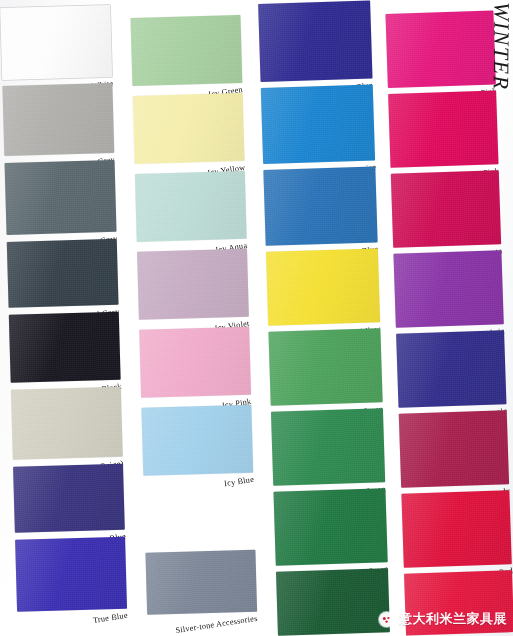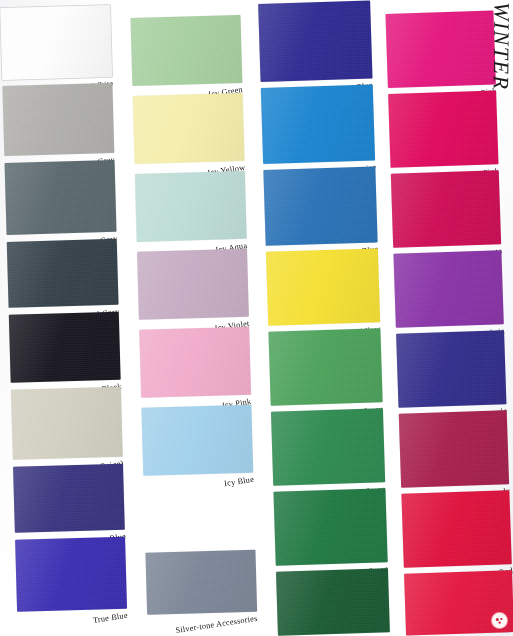--- a/index.html
+++ b/index.html
@@ -276,15 +276,16 @@
 
   <div id="watermark">
     <span id="wm-logo">
       <svg width="13" height="13" viewBox="0 0 13 13" aria-hidden="true">
         <circle cx="6.5" cy="6.5" r="6.2" fill="#ffffff"></circle>
         <circle cx="4.3" cy="5.4" r="1.5" fill="#d81f33"></circle>
         <circle cx="8.4" cy="5.0" r="1.1" fill="#d81f33"></circle>
         <circle cx="6.6" cy="8.6" r="1.2" fill="#d81f33"></circle>
       </svg>
     </span>
+    <span id="wm-text">意大利米兰家具展</span>
   </div>
 
 </div>
 
 </body></html>

